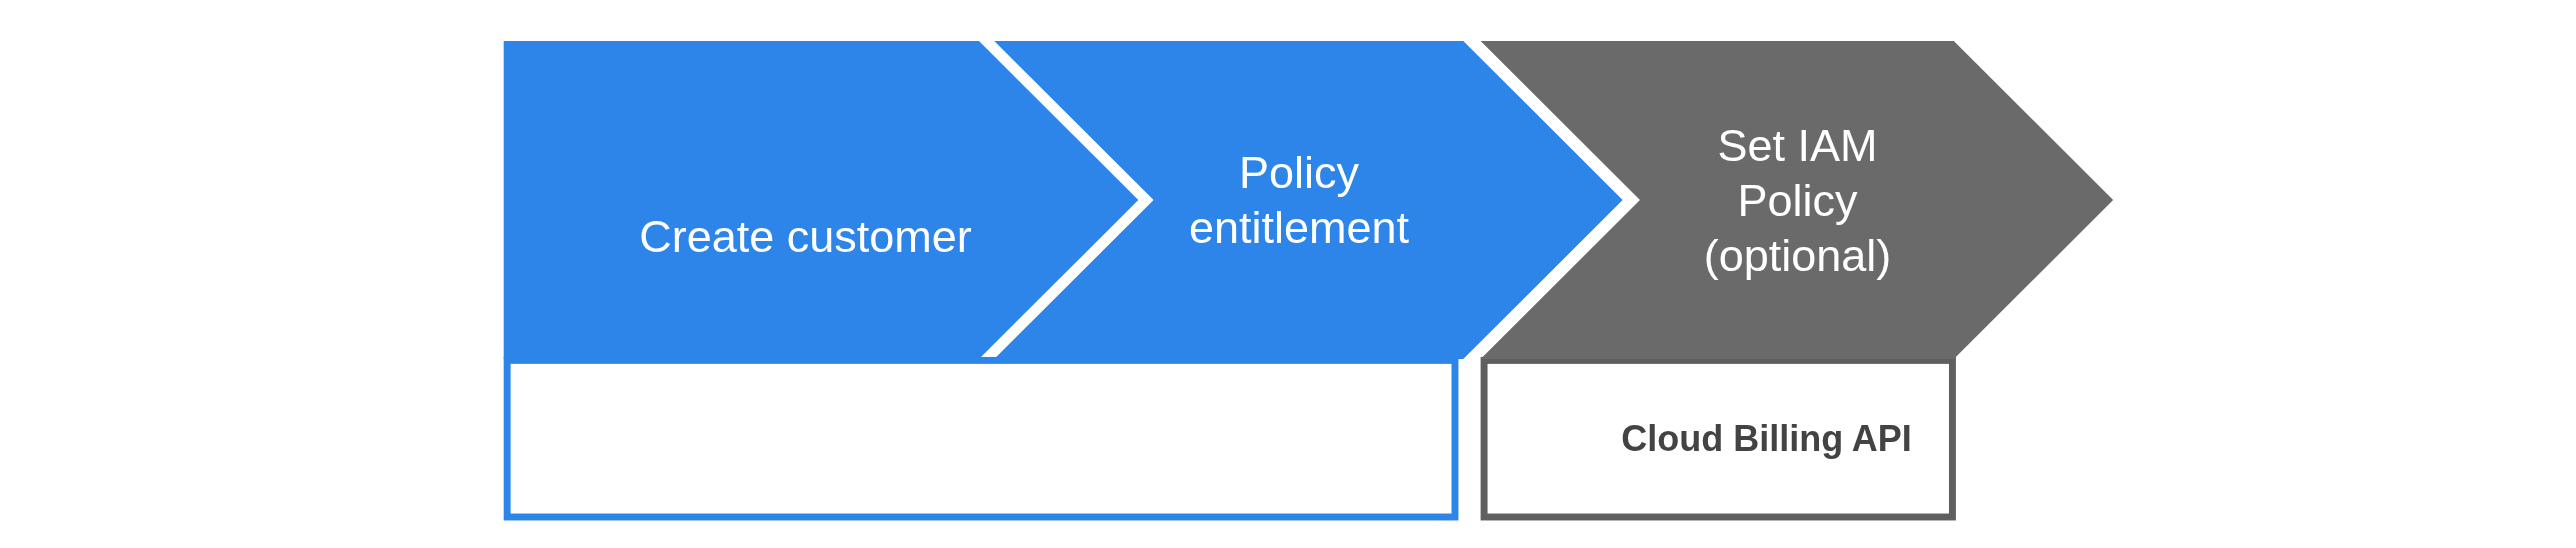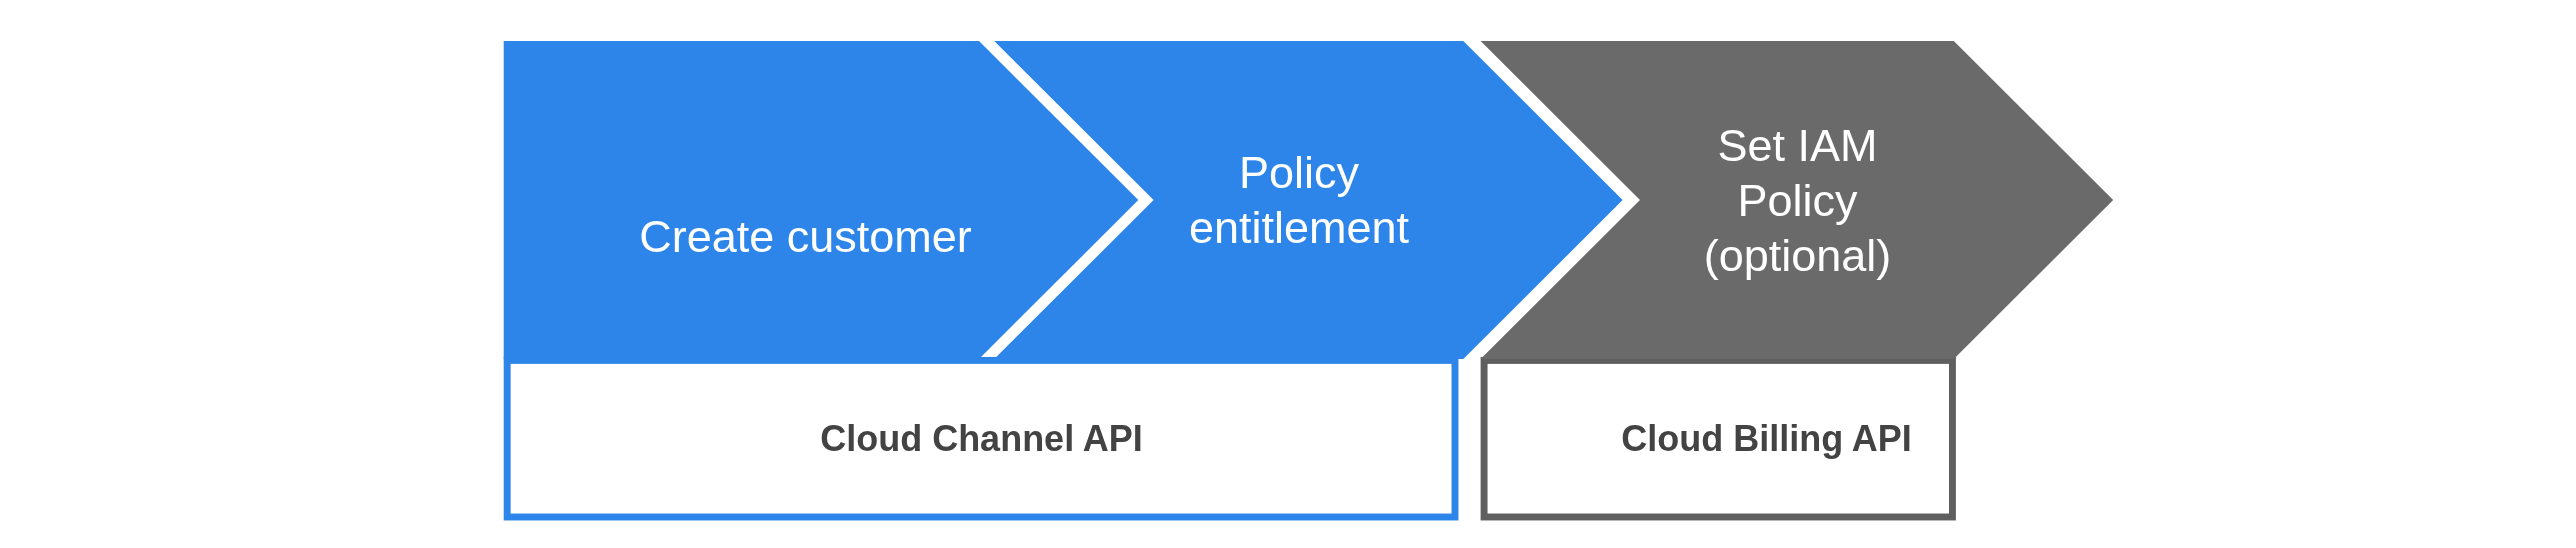--- a/index.html
+++ b/index.html
@@ -73,18 +73,17 @@
 
   <div class="step-label step1-label">Create customer</div>
 
   <div class="step-label step2-label">Policy
 entitlement</div>
 
   <div class="step-label step3-label">Set IAM
 Policy
 (optional)</div>
 
-  <div class="api-label box1-label">Cloud Channel API</div>
 
   <div class="api-label box2-label">Cloud Billing API</div>
 
 </div>
 
 
 </body></html>

